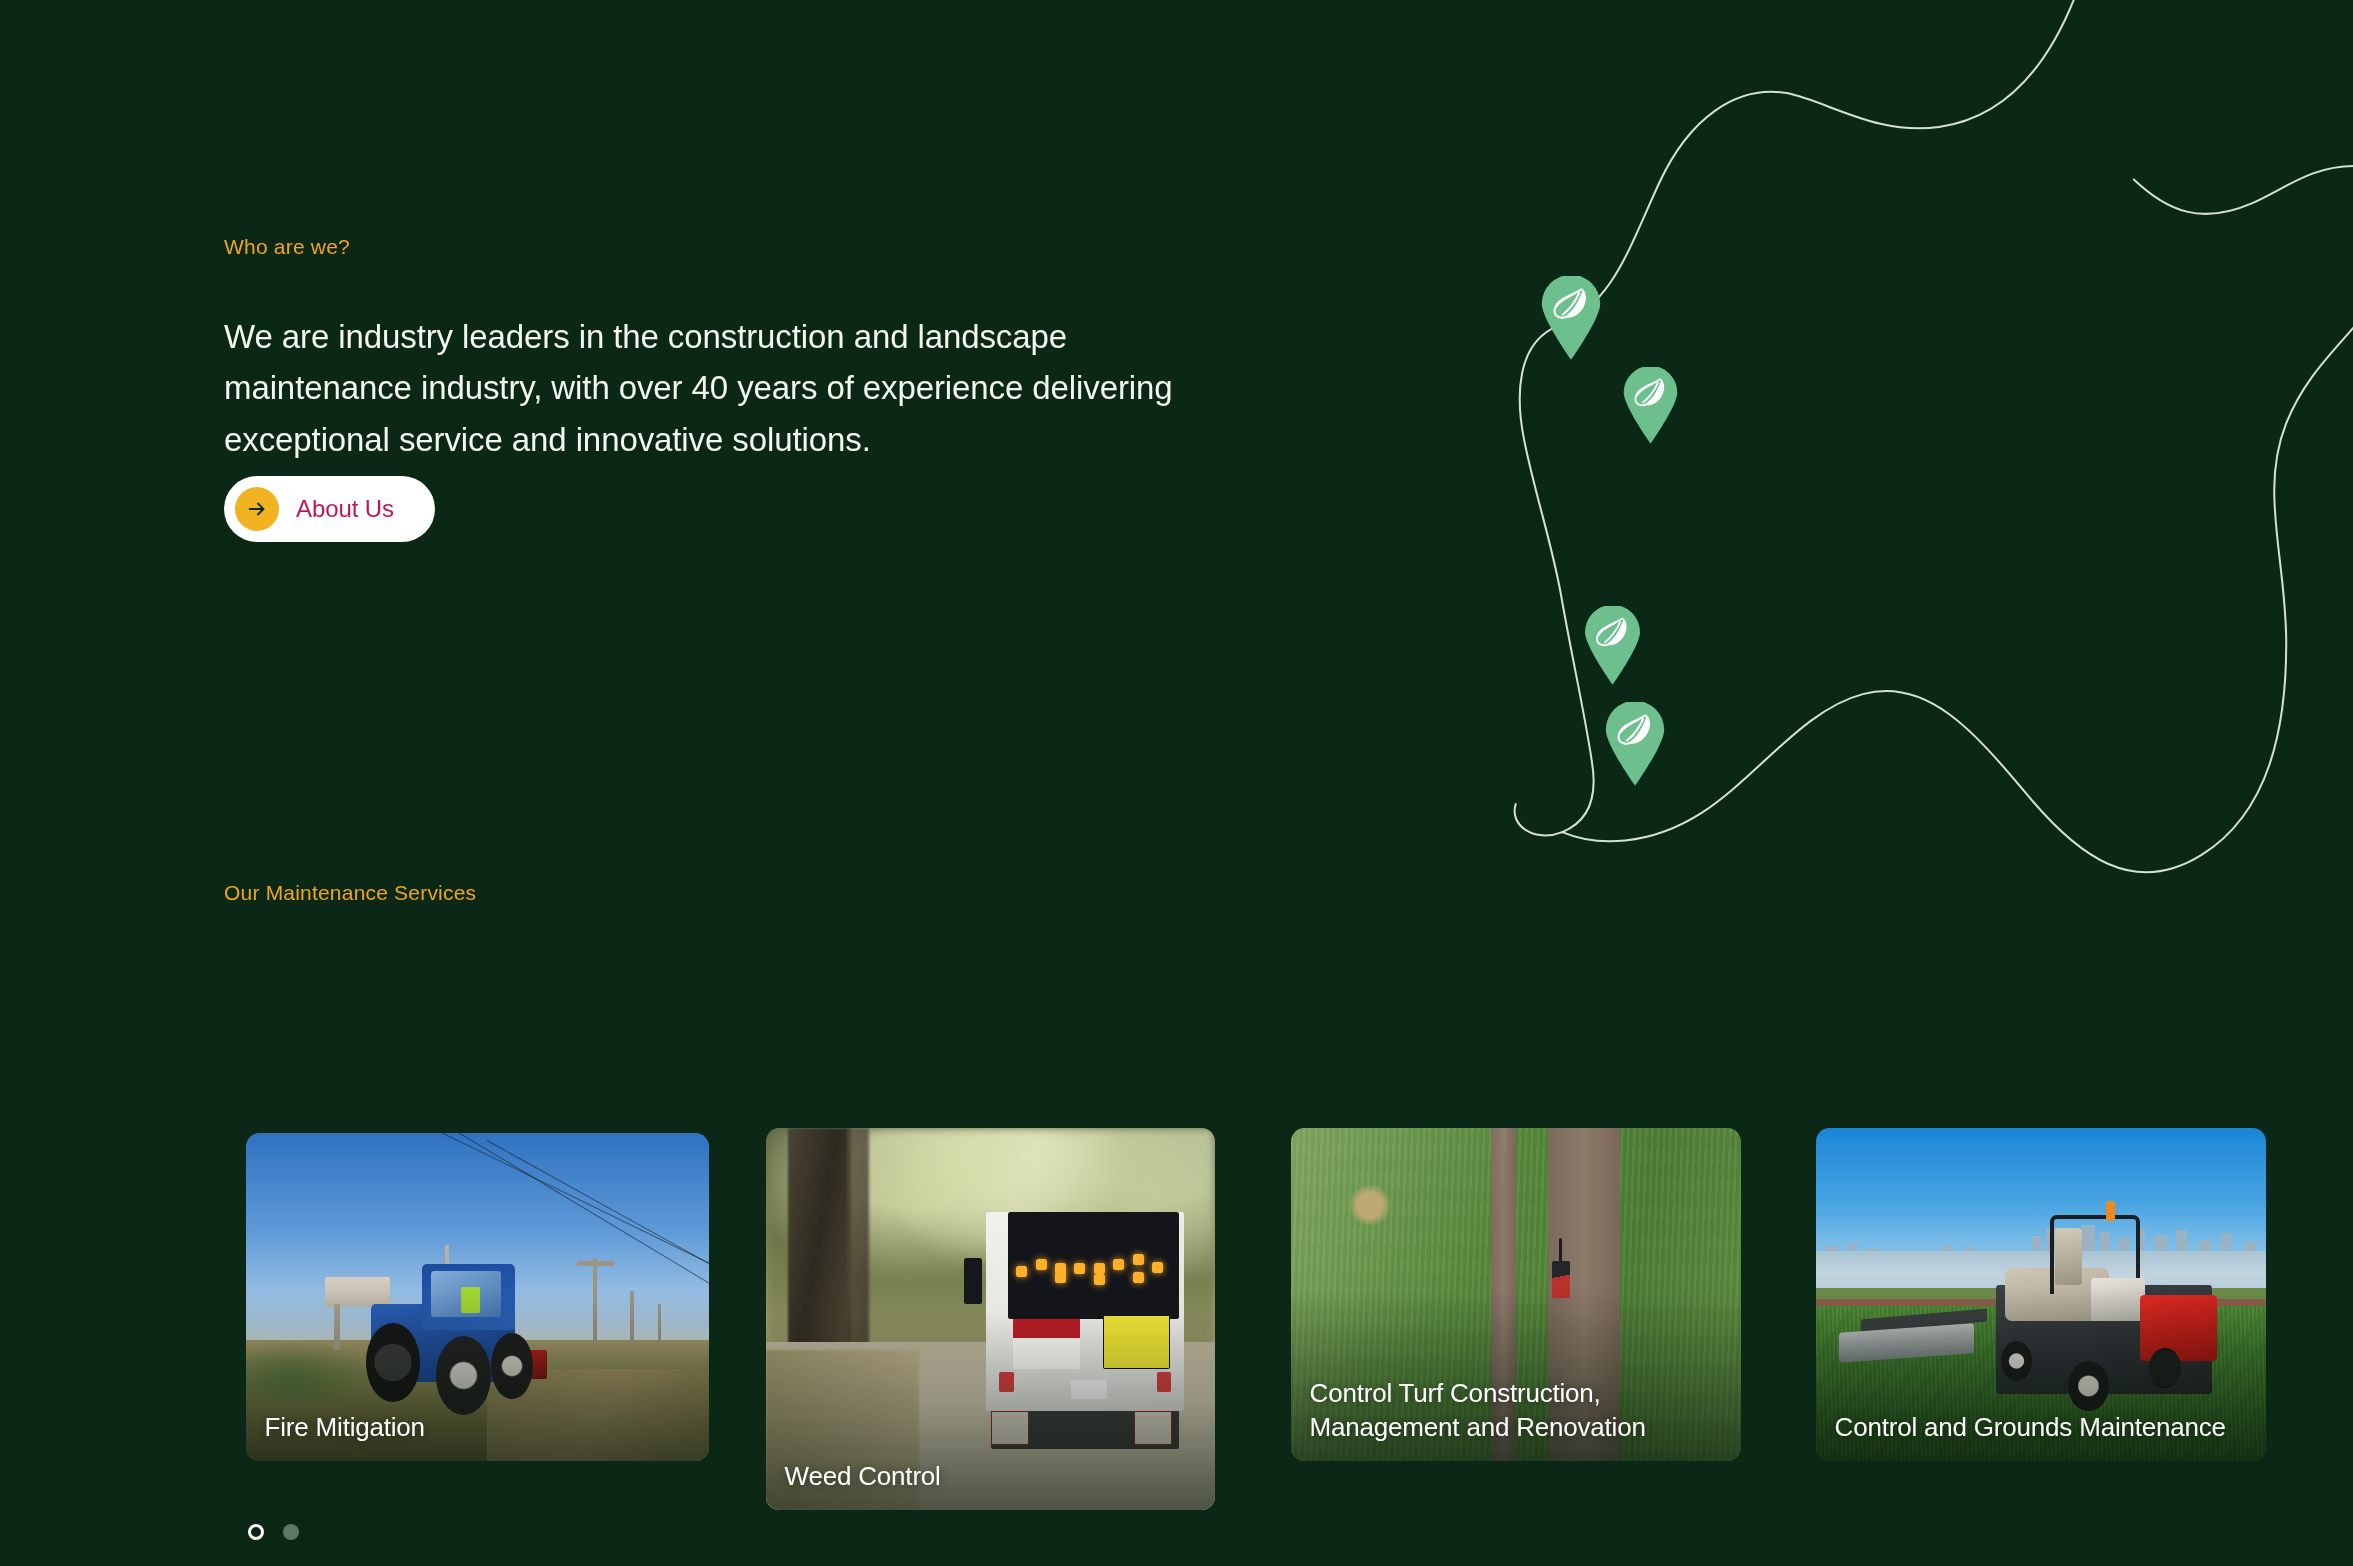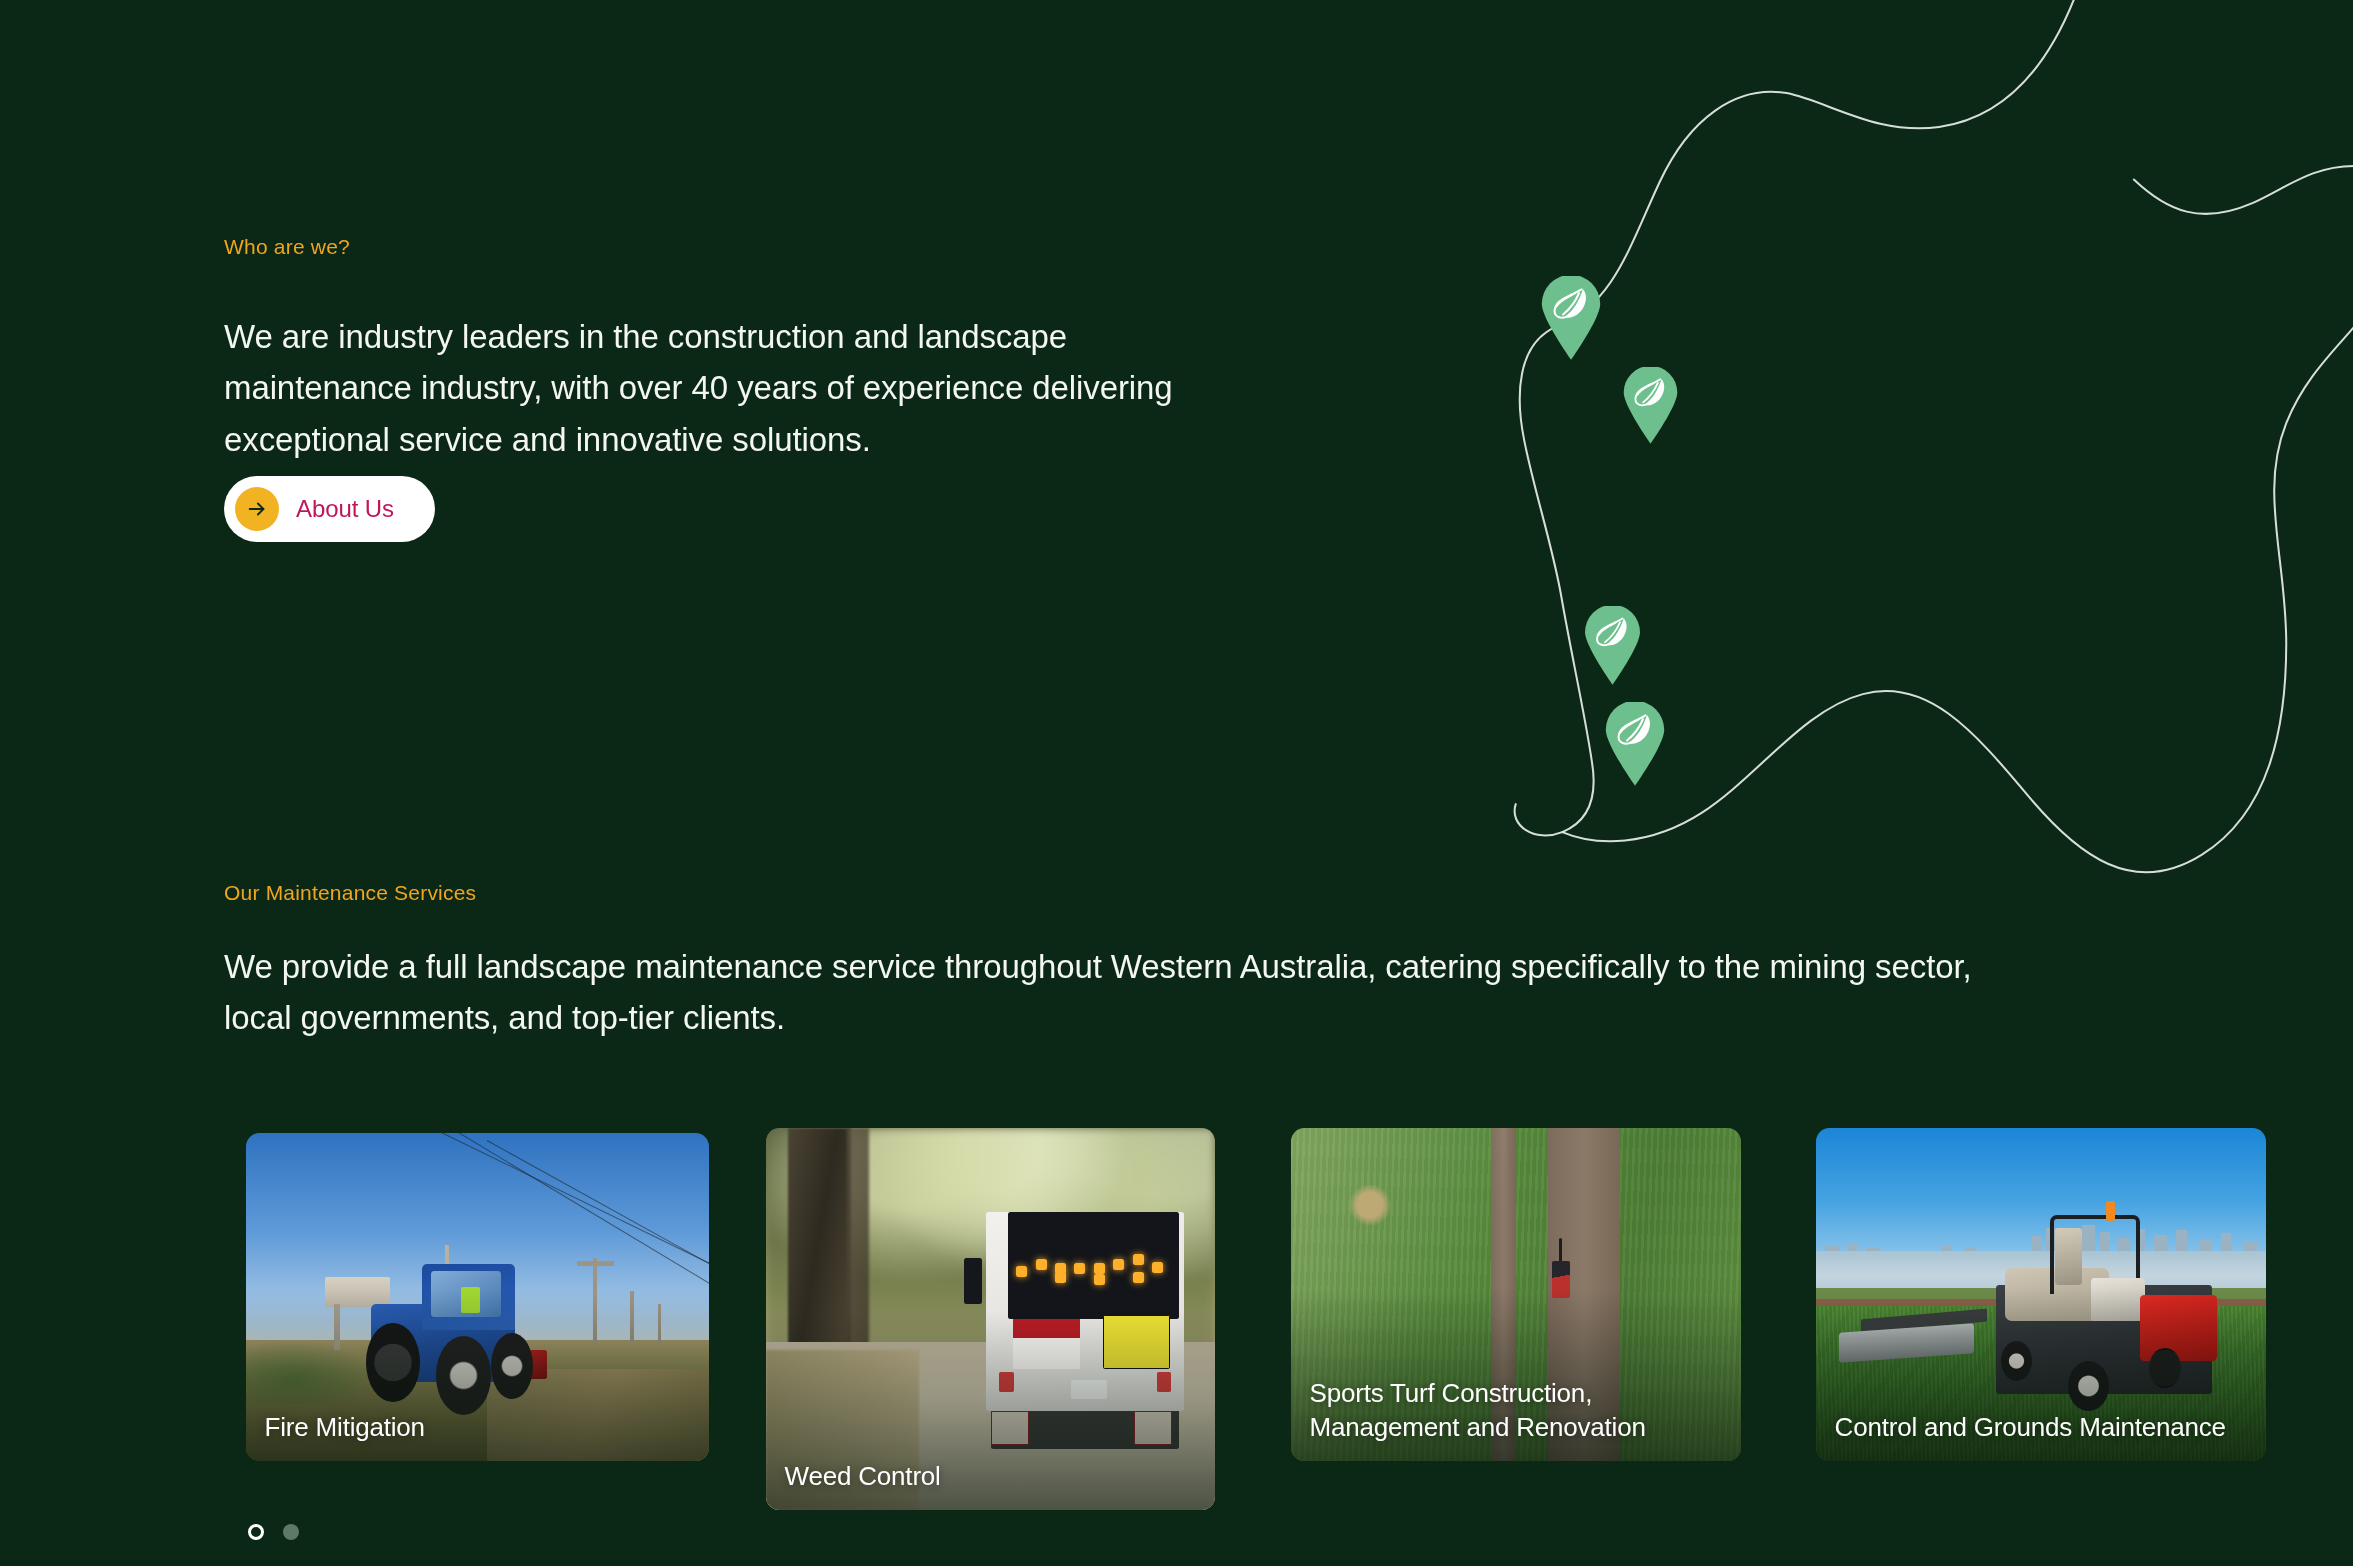--- a/index.html
+++ b/index.html
@@ -412,21 +412,20 @@
     <svg width="22" height="22" viewBox="0 0 24 24" fill="none" stroke="#0b2716" stroke-width="2" stroke-linecap="round" stroke-linejoin="round">
       <line x1="4" y1="12" x2="19" y2="12"></line>
       <polyline points="13,6 19,12 13,18"></polyline>
     </svg>
   </span>
   <span class="about-btn-label">About Us</span>
 </button>
 
 <section class="services-section">
   <div class="eyebrow">Our Maintenance Services</div>
-  <p class="services-copy">We provide a full landscape maintenance service throughout Western Australia, catering specifically to the mining sector, local governments, and top-tier clients.</p>
 </section>
 
 <div class="cards-row">
 
   <article class="svc-card" style="left:246px; top:5.1px; width:463px; height:328px;">
     <div class="photo">
       <div class="ph">
         <div class="ph1-sky"></div>
         <div class="ph1-haze"></div>
         <div class="ph1-grass"></div>
@@ -504,21 +503,21 @@
         <div class="ph3-tex"></div>
         <div class="ph3-strip" style="left:44.5%; width:5.5%;"></div>
         <div class="ph3-strip" style="left:57%; width:16%;"></div>
         <div class="ph3-patch"></div>
         <div class="ph3-arm"></div>
         <div class="ph3-mower"></div>
         <div class="ph3-light"></div>
       </div>
     </div>
     <div class="scrim"></div>
-    <div class="svc-label">Sports Turf Construction, Management and Renovation</div>
+    <div class="svc-label">Control Turf Construction, Management and Renovation</div>
   </article>
 
   <article class="svc-card" style="left:1816px; top:0px; width:450px; height:333px;">
     <div class="photo">
       <div class="ph">
         <div class="ph4-sky"></div>
         <div class="ph4-city">
           <i style="left:2%;  width:3%;  height:22%;"></i>
           <i style="left:7%;  width:2.2%;height:32%;"></i>
           <i style="left:11%; width:3%;  height:18%;"></i>

